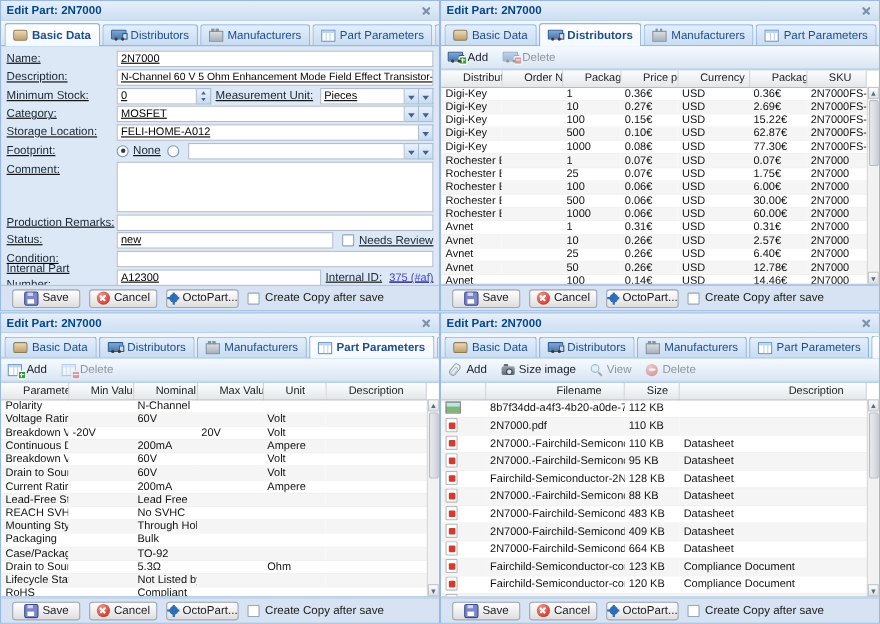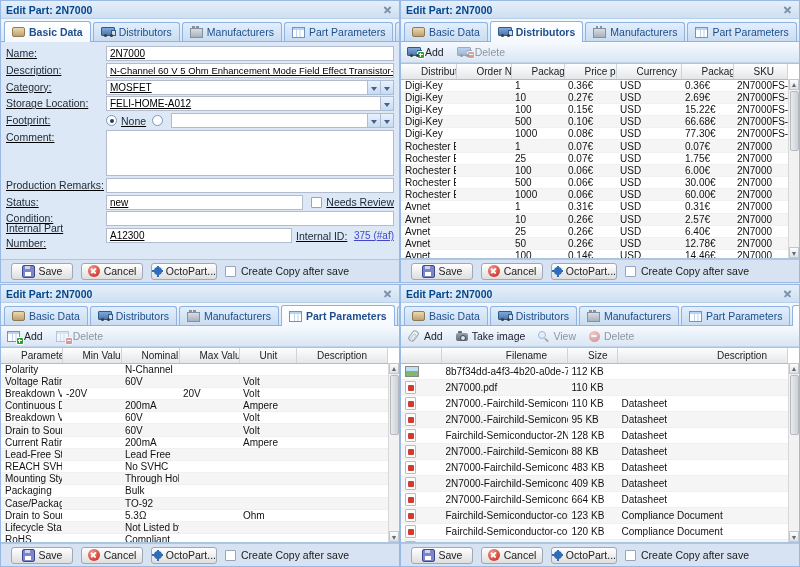--- a/index.html
+++ b/index.html
@@ -165,20 +165,29 @@
   <div class="form">
     <div class="frow">
       <span class="flabel">Name:</span>
       <div class="input flex1">2N7000</div>
     </div>
     <div class="frow">
       <span class="flabel">Description:</span>
       <div class="input flex1" style="font-size:9.5px;">N-Channel 60 V 5 Ohm Enhancement Mode Field Effect Transistor-TO-92-3</div>
     </div>
     <div class="frow">
+      <span class="flabel">Minimum Stock:</span>
+      <div class="input" style="width:73px;">0</div>
+      <span class="spin"></span>
+      <span class="inlabel">Measurement Unit:</span>
+      <div class="input flex1">Pieces</div>
+      <span class="dbtn"></span>
+      <span class="dbtn"></span>
+    </div>
+    <div class="frow">
       <span class="flabel">Category:</span>
       <div class="input flex1">MOSFET</div>
       <span class="dbtn"></span>
       <span class="dbtn"></span>
     </div>
     <div class="frow">
       <span class="flabel">Storage Location:</span>
       <div class="input flex1">FELI-HOME-A012</div>
       <span class="dbtn"></span>
     </div>
@@ -316,21 +325,21 @@
             <td>USD</td>
             <td>15.22€</td>
             <td>2N7000FS-ND</td>
           </tr>
           <tr>
             <td>Digi-Key</td>
             <td></td>
             <td>500</td>
             <td>0.10€</td>
             <td>USD</td>
-            <td>66.68€</td>
+            <td>62.87€</td>
             <td>2N7000FS-ND</td>
           </tr>
           <tr>
             <td>Digi-Key</td>
             <td></td>
             <td>1000</td>
             <td>0.08€</td>
             <td>USD</td>
             <td>77.30€</td>
             <td>2N7000FS-ND</td>
@@ -676,21 +685,21 @@
       </div>
     <div class="tab active"></div>
   </div>
   <div class="gtoolbar">
     <div class="titem">
         <span class="ic clip"></span>
         <span>Add</span>
       </div>
     <div class="titem">
         <span class="ic camera"></span>
-        <span>Take image</span>
+        <span>Size image</span>
       </div>
     <div class="titem disabled">
         <span class="ic mag"></span>
         <span>View</span>
       </div>
     <div class="titem disabled">
         <span class="ic minus"></span>
         <span>Delete</span>
       </div>
   </div>

